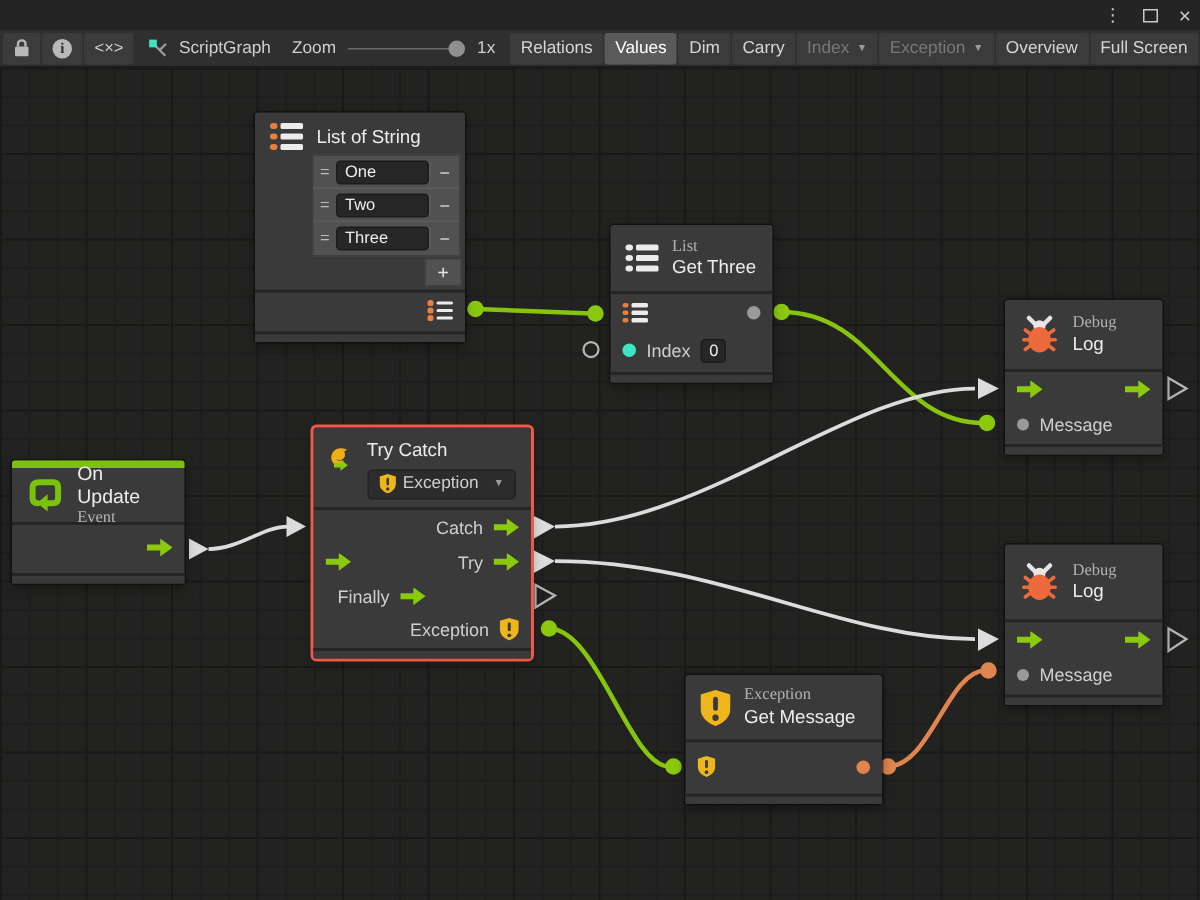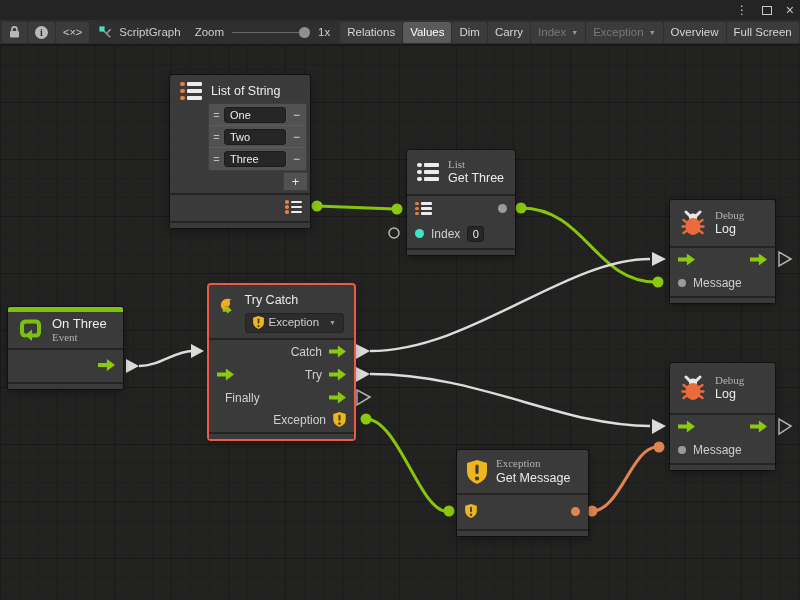--- a/index.html
+++ b/index.html
@@ -342,21 +342,21 @@
     </div>
 
     <div class="node" style="left:8px; top:262px; width:115px; height:82px;">
       <div class="greenbar"></div>
       <div class="hd" style="height:38px;">
         <svg width="25" height="24" viewBox="0 0 24 24">
           <path d="M8 3.5 H17 Q20.5 3.5 20.5 7 V14 Q20.5 17.5 17 17.5 H12.5 M8 3.5 Q3.5 3.5 3.5 7 V14 Q3.5 17.5 7 17.5" fill="none" stroke="#7ac20e" stroke-width="4" stroke-linecap="round"></path>
           <polygon points="13.5,11.5 13.5,23 6.5,17.3" fill="#7ac20e"></polygon>
         </svg>
         <span class="tt">
-          <span class="main" style="font-size:13px;">On Three</span>
+          <span class="main" style="font-size:13px;">On Update</span>
           <span class="sub">Event</span>
         </span>
       </div>
       <div class="prow" style="height:30px; justify-content:flex-end;">
         <span class="fa"></span>
       </div>
       <div class="ft"></div>
     </div>
 
     <div class="node sel" style="left:209px; top:240px; width:145px; height:154px;">
@@ -382,21 +382,21 @@
       <div class="prow" style="height:23px; justify-content:flex-end;">
         <span class="plabel">Catch</span>
         <span class="fa"></span>
       </div>
       <div class="prow" style="height:23px;">
         <span class="fa"></span>
         <span class="spacer"></span>
         <span class="plabel">Try</span>
         <span class="fa"></span>
       </div>
-      <div class="prow" style="height:23px; justify-content:space-between;padding-left:16px;">
+      <div class="prow" style="height:23px; justify-content:flex-start;padding-left:16px;">
         <span class="plabel">Finally</span>
         <span class="fa"></span>
       </div>
       <div class="prow" style="height:21px; justify-content:flex-end;">
         <span class="plabel">Exception</span>
         <svg width="13" height="15" viewBox="0 0 20 24">
           <path d="M10 0 L20 3 V12 Q20 20 10 24 Q0 20 0 12 V3 Z" fill="#eeb61c"></path>
           <rect x="8.4" y="4.5" width="3.2" height="9.5" rx="1.6" fill="#3a3a3a"></rect>
           <circle cx="10" cy="18.5" r="2.1" fill="#3a3a3a"></circle>
         </svg>

